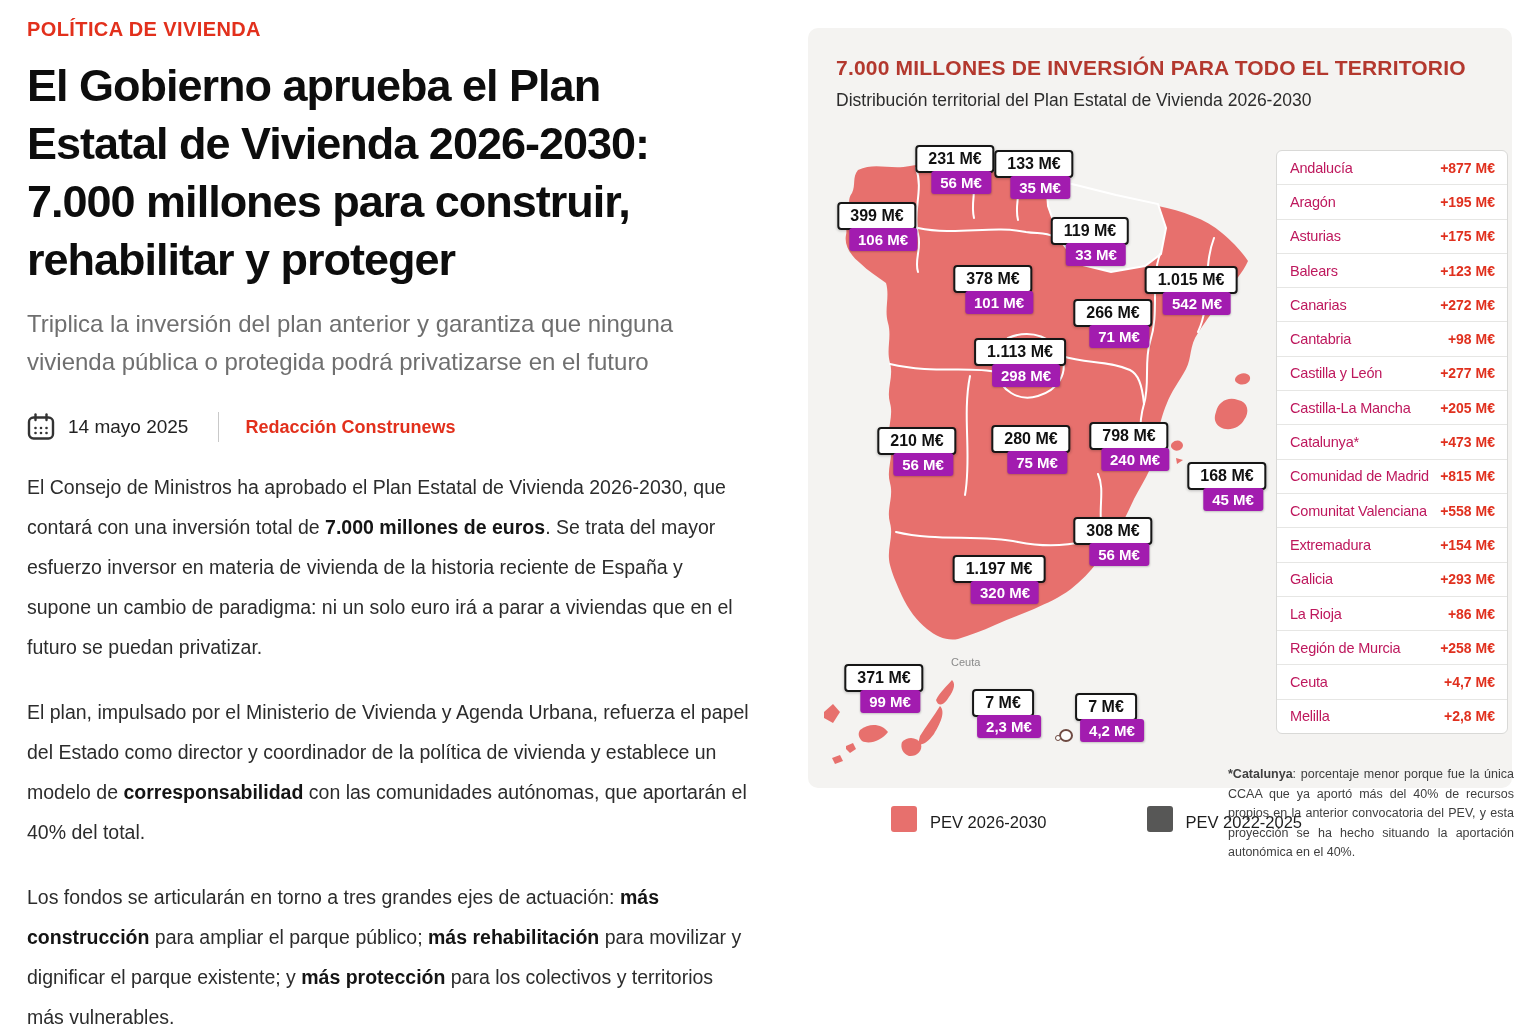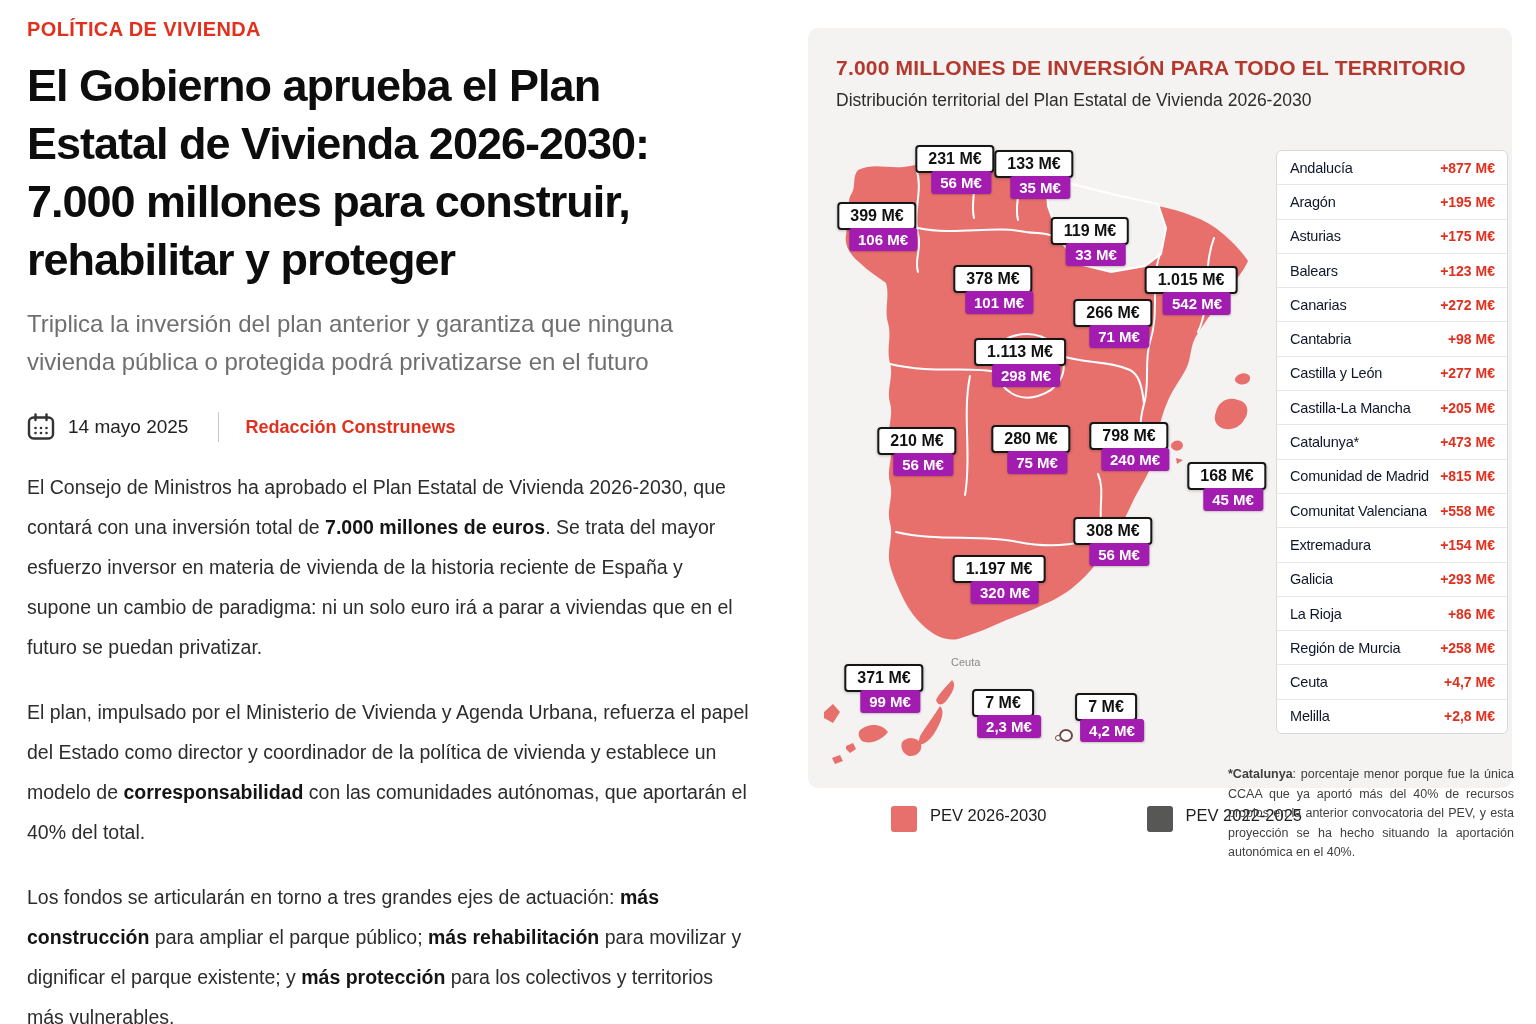--- a/index.html
+++ b/index.html
@@ -39,31 +39,31 @@
     font-size:15px; font-weight:700; white-space:nowrap; transform:translateX(6px);
     box-shadow:0 1px 2px rgba(0,0,0,.2); }
 
   .ceuta-caption { position:absolute; left:143px; top:628px; font-size:11px; color:#8a8a8a; z-index:4; }
   .melilla-marker { position:absolute; left:251px; top:701px; width:14px; height:13px;
     border:2.5px solid #6e4a42; border-radius:50%; background:#fdfdfd; z-index:4; }
   .melilla-marker::before { content:""; position:absolute; left:-6px; top:4px; width:4px; height:4px;
     border:1.5px solid #6e4a42; border-radius:50%; background:#fff; }
 
   .legend { position:absolute; left:35px; top:778px; display:flex; align-items:center; gap:52px; }
-  .legend-item { display:flex; align-items:flex-start; gap:13px;padding-left:48px; }
+  .legend-item { display:flex; align-items:flex-end; gap:13px;padding-left:48px; }
   .legend-swatch { width:26px; height:26px; border-radius:3px; }
   .legend-label { font-size:16.5px; color:#1d1d1d; }
 
   .region-table { position:absolute; left:468px; top:122px; width:232px; height:584px;
     background:#ffffff; border:1px solid #d9d9d7; border-radius:6px; overflow:hidden;
     display:flex; flex-direction:column; }
   .t-row { flex:1; display:flex; align-items:center; justify-content:space-between;
     padding:0 12px 0 13px; border-top:1px solid #e6e6e4; }
   .t-row:first-child { border-top:none; }
-  .t-region { font-size:14.5px; color:#0f172a; white-space:nowrap; letter-spacing:-0.2px; }
+  .t-region { font-size:14.5px; color:#be185d; white-space:nowrap; letter-spacing:-0.2px; }
   .t-value { font-size:14px; font-weight:700; color:#e0301e; white-space:nowrap; }
 
   .footnote { position:absolute; left:420px; top:737px; width:286px; font-size:12.5px;
     line-height:19.5px; color:#3f3f3f; text-align:justify; }
   .footnote .b { font-weight:700;margin-top:48px; }
 </style>
 </head>
 <body>
 
 <div class="page">

